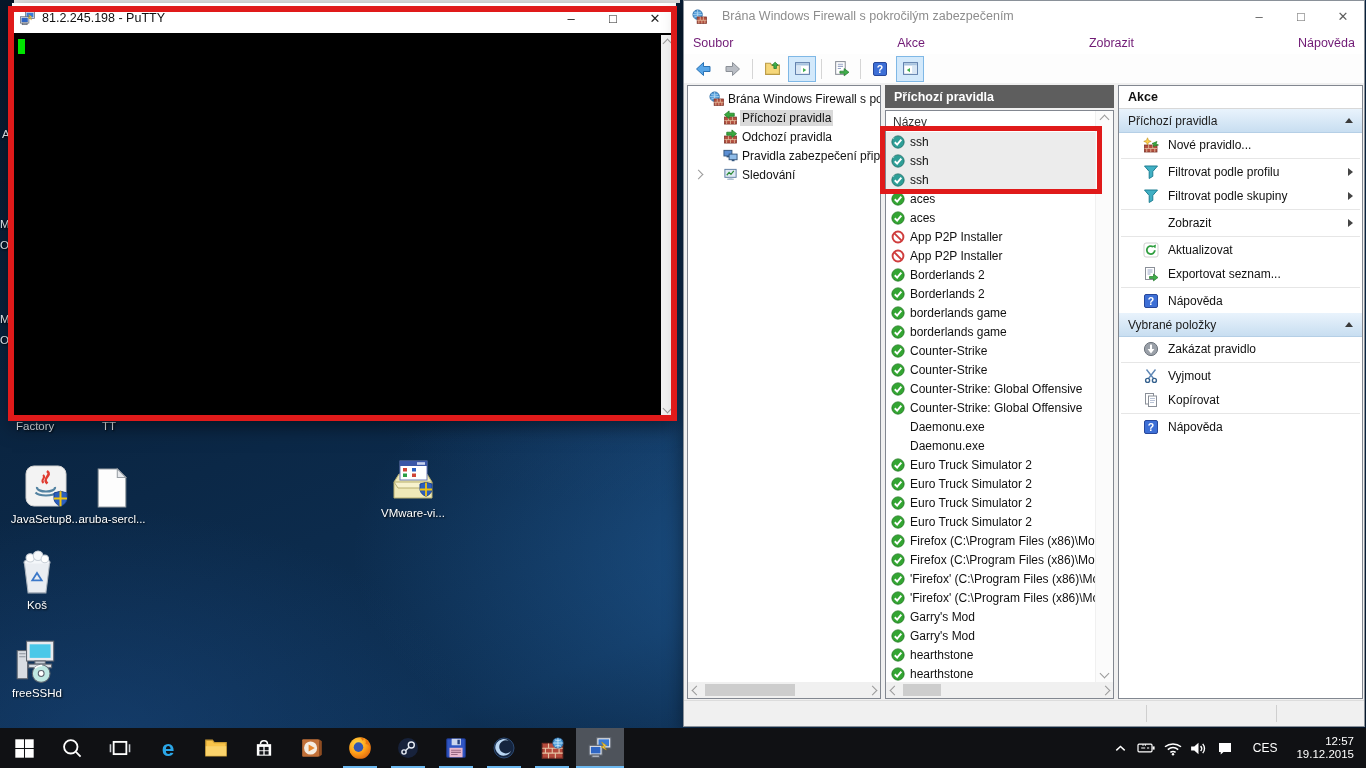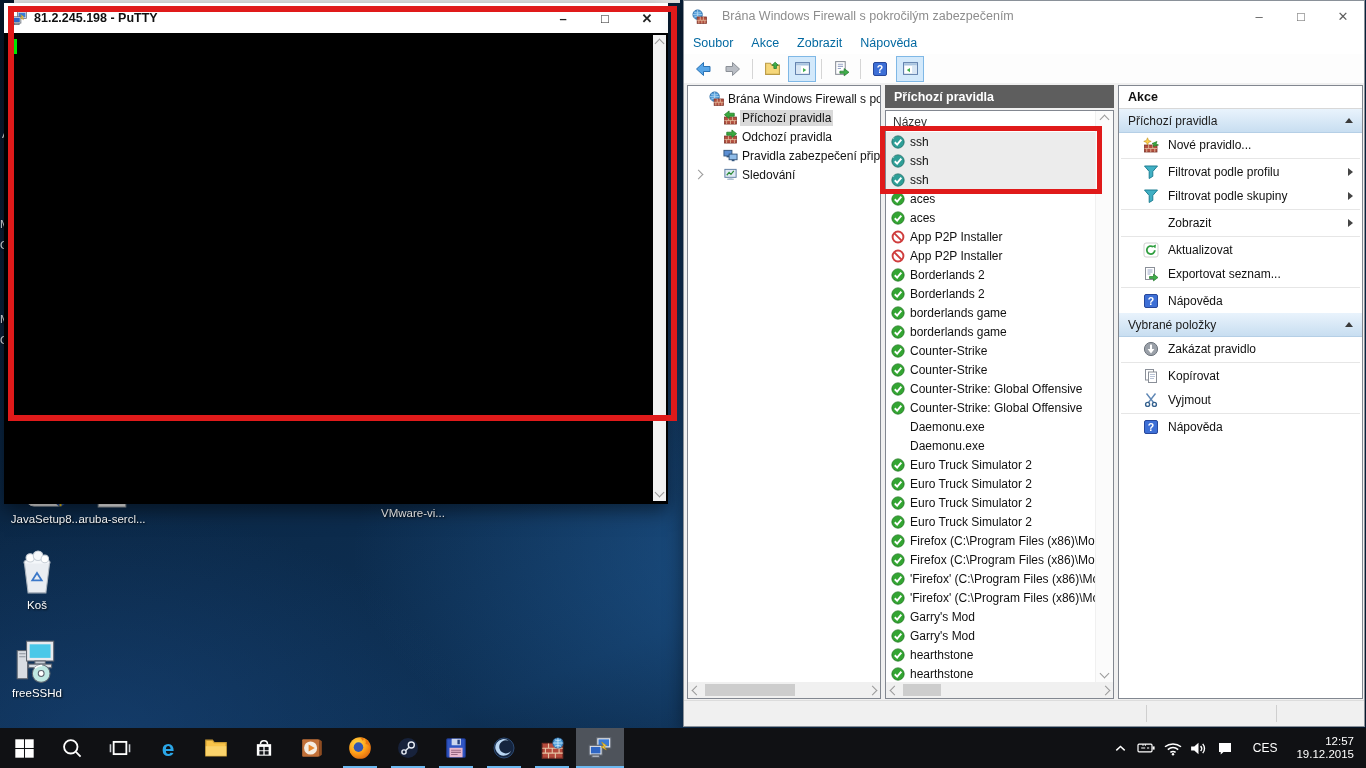--- a/index.html
+++ b/index.html
@@ -13,42 +13,42 @@
   .abs{position:absolute;}
   .ic{display:inline-flex;align-items:center;justify-content:center;flex:0 0 auto;}
   
   .desk-ico{position:absolute;width:72px;text-align:center;color:#fff;font-size:11.5px;
     text-shadow:1px 1px 2px rgba(0,0,0,.9);}
   .desk-ico .glyph{height:48px;display:flex;align-items:flex-end;justify-content:center;}
   .desk-ico .lbl{margin-top:3px;line-height:13px;}
   .frag{position:absolute;color:#e8edf2;font-size:11.5px;text-shadow:1px 1px 2px rgba(0,0,0,.9);white-space:nowrap;}
   
   #putty-top-sliver{left:14px;top:0;width:666px;height:3px;background:#e9e9e9;}
-  #putty-win{left:4px;top:3px;width:664px;height:501px;background:#000;box-shadow:0 6px 18px rgba(0,0,0,.5);font-weight:bold;}
+  #putty-win{left:12px;top:3px;width:664px;height:417px;background:#000;box-shadow:0 6px 18px rgba(0,0,0,.5);}
   #putty-title{position:absolute;left:0;top:0;right:0;height:30px;background:#fff;display:flex;align-items:center;}
   #putty-title .t{font-size:12.5px;color:#111;margin-left:6px;flex:1 1 auto;white-space:nowrap;overflow:hidden;}
   .win-btns{display:flex;height:100%;}
   .win-btn{width:42px;height:100%;display:flex;align-items:center;justify-content:center;
     font-size:13px;color:#222;}
   #putty-term{position:absolute;left:0;top:30px;right:0;bottom:0;background:#000;}
   #putty-cursor{left:6px;top:6px;width:7px;height:15px;background:#00e400;}
   .vsb{position:absolute;background:#f2f2f2;display:flex;flex-direction:column;justify-content:space-between;align-items:center;}
   #putty-sb{right:2px;top:2px;width:13px;bottom:3px;}
   .sb-ar{width:13px;height:14px;display:flex;align-items:center;justify-content:center;}
   
   .annot{position:absolute;border:6px solid #e01a1a;z-index:60;pointer-events:none;box-sizing:border-box;}
   #annot-list{border-width:5px;}
   
   #fw-win{left:683px;top:0;width:682px;height:727px;background:#f0f0f0;border:1px solid #8a9199;
     box-sizing:border-box;box-shadow:0 6px 18px rgba(0,0,0,.45);}
   #fw-title{position:absolute;left:0;top:0;right:0;height:30px;background:#fff;display:flex;align-items:center;}
   #fw-title .t{font-size:12.5px;color:#8d8d8d;margin-left:15px;flex:1;white-space:nowrap;overflow:hidden;}
   #fw-title .win-btn{color:#5f5f5f;}
   #fw-menu{position:absolute;left:0;top:30px;right:0;height:23px;background:#fff;display:flex;align-items:center;
-    font-size:12.5px;color:#0369a1;border-bottom:1px solid #f0f0f0;}
+    font-size:12.5px;color:#701a75;border-bottom:1px solid #f0f0f0;justify-content:space-between;}
   #fw-menu .menu-item{padding:0 9px;height:100%;display:flex;align-items:center;}
   #fw-toolbar{position:absolute;left:0;top:53px;right:0;height:29px;background:#fdfdfd;border-bottom:1px solid #d9d9d9;
     display:flex;align-items:center;padding-left:4px;}
   .tb-btn{width:26px;height:24px;display:flex;align-items:center;justify-content:center;margin:0 1px;border:1px solid transparent;}
   .tb-btn.toggled{background:#d3e9fb;border:1px solid #7fb8e6;}
   .tb-sep{width:1px;height:20px;background:#d5d5d5;margin:0 4px;}
   #fw-content{position:absolute;left:0;top:82px;right:0;bottom:25px;background:#f0f0f0;}
   .pane{position:absolute;top:2px;bottom:2px;background:#fff;border:1px solid #828790;box-sizing:border-box;}
   
   #tree-pane{left:3px;width:194px;}
@@ -760,36 +760,36 @@
                   <rect x="7" y="3.6" width="2" height="4.4" fill="#fff"></rect>
                   <path d="M4.6 8 h6.8 L8 12.4 Z" fill="#fff"></path>
                 </svg>
               </span>
               <span class="lbl">Zakázat pravidlo</span>
             </div>
             <div class="act-sep"></div>
             <div class="act-item">
               <span class="ic">
                 <svg width="16" height="16" viewBox="0 0 16 16">
+                  <path d="M3.5 1.5 L10.5 10.5 M12.5 1.5 L5.5 10.5" stroke="#5f87b5" stroke-width="1.4"></path>
+                  <circle cx="4.6" cy="12.4" r="2" fill="none" stroke="#35618e" stroke-width="1.4"></circle>
+                  <circle cx="11.4" cy="12.4" r="2" fill="none" stroke="#35618e" stroke-width="1.4"></circle>
+                </svg>
+              </span>
+              <span class="lbl">Vyjmout</span>
+            </div>
+            <div class="act-item">
+              <span class="ic">
+                <svg width="16" height="16" viewBox="0 0 16 16">
                   <rect x="2.5" y="1.5" width="8" height="10.5" fill="#fff" stroke="#8a8f98"></rect>
                   <rect x="5.5" y="4" width="8" height="10.5" fill="#fff" stroke="#8a8f98"></rect>
                   <path d="M7 6.5 h5 M7 8.5 h5 M7 10.5 h4" stroke="#b9c3d6" stroke-width="1"></path>
                 </svg>
               </span>
               <span class="lbl">Kopírovat</span>
-            </div>
-            <div class="act-item">
-              <span class="ic">
-                <svg width="16" height="16" viewBox="0 0 16 16">
-                  <path d="M3.5 1.5 L10.5 10.5 M12.5 1.5 L5.5 10.5" stroke="#5f87b5" stroke-width="1.4"></path>
-                  <circle cx="4.6" cy="12.4" r="2" fill="none" stroke="#35618e" stroke-width="1.4"></circle>
-                  <circle cx="11.4" cy="12.4" r="2" fill="none" stroke="#35618e" stroke-width="1.4"></circle>
-                </svg>
-              </span>
-              <span class="lbl">Vyjmout</span>
             </div>
             <div class="act-sep"></div>
             <div class="act-item">
               <span class="ic">
                 <svg width="16" height="16" viewBox="0 0 16 16">
                   <rect x="1.5" y="1.5" width="13" height="13" rx="1.5" fill="#3d6fd6" stroke="#27479a"></rect>
                   <text x="8" y="12" text-anchor="middle" font-size="10.5" font-weight="bold" fill="#fff" font-family="Liberation Sans, sans-serif">?</text>
                 </svg>
               </span>
               <span class="lbl">Nápověda</span>

